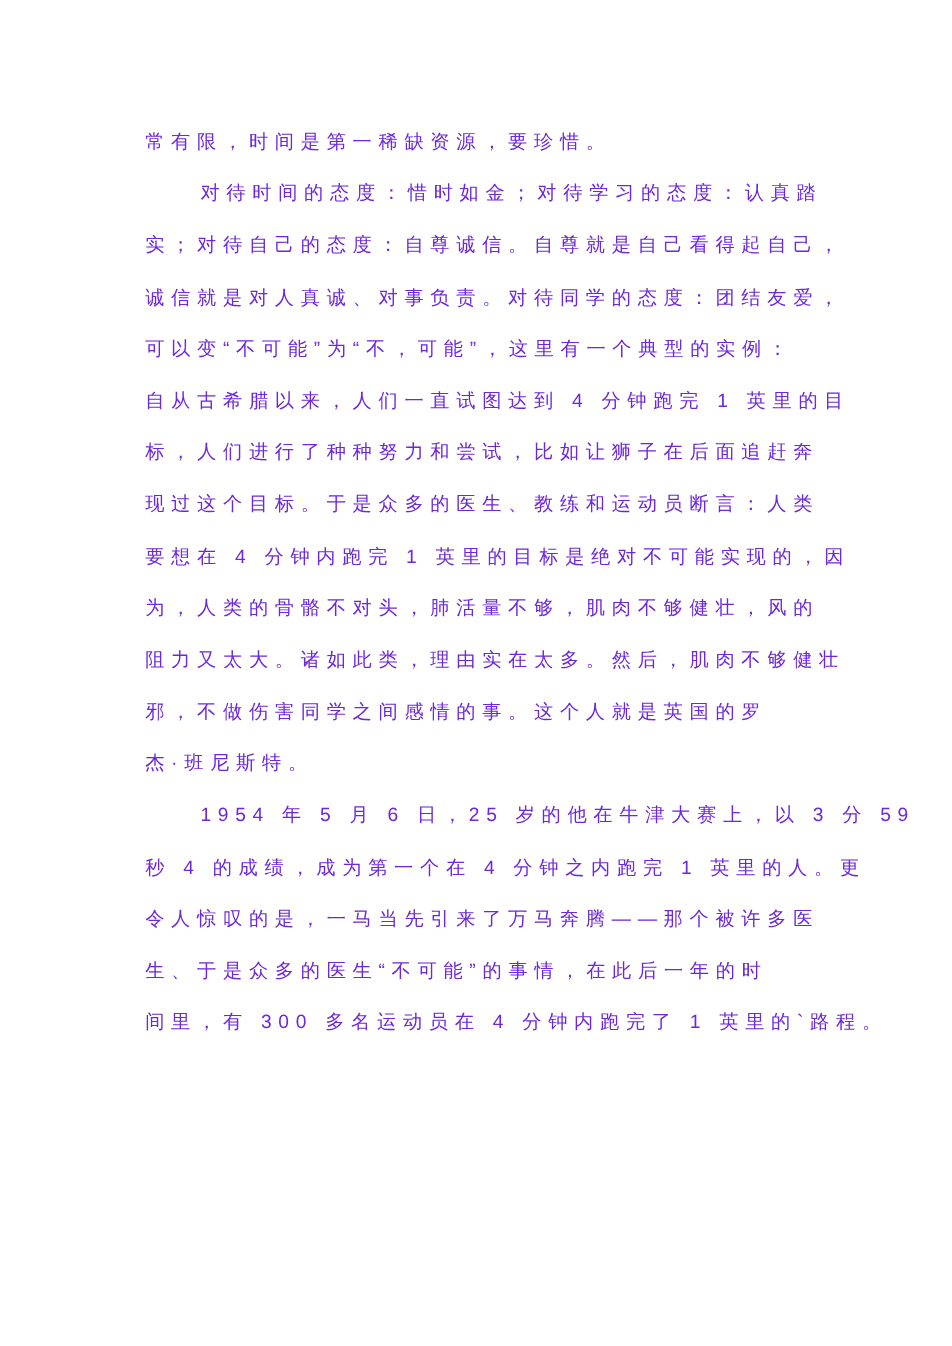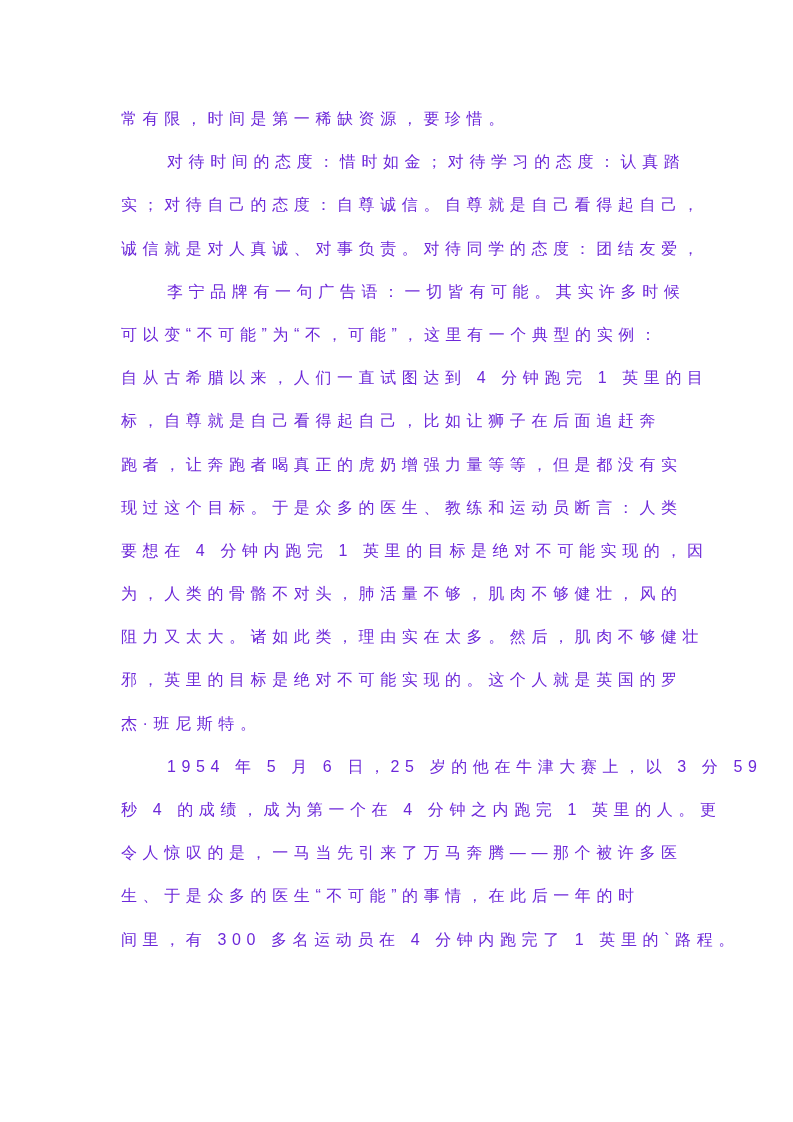--- a/index.html
+++ b/index.html
@@ -24,29 +24,27 @@
   .heading-indent { padding-left: 52px; }
 </style>
 </head>
 <body>
 
 <div class="page">
   <span class="line">常有限，时间是第一稀缺资源，要珍惜。</span>
   <span class="line indent">对待时间的态度：惜时如金；对待学习的态度：认真踏</span>
   <span class="line">实；对待自己的态度：自尊诚信。自尊就是自己看得起自己，</span>
   <span class="line">诚信就是对人真诚、对事负责。对待同学的态度：团结友爱，</span>
-  <span class="line indent">李宁品牌有一句广告语：一切皆有可能。其实许多时候</span>
   <span class="line">可以变“不可能”为“不，可能”，这里有一个典型的实例：</span>
   <span class="line">自从古希腊以来，人们一直试图达到 4 分钟跑完 1 英里的目</span>
-  <span class="line">标，自尊就是自己看得起自己，比如让狮子在后面追赶奔</span>
-  <span class="line">跑者，让奔跑者喝真正的虎奶增强力量等等，但是都没有实</span>
+  <span class="line">标，人们进行了种种努力和尝试，比如让狮子在后面追赶奔</span>
   <span class="line">现过这个目标。于是众多的医生、教练和运动员断言：人类</span>
   <span class="line">要想在 4 分钟内跑完 1 英里的目标是绝对不可能实现的，因</span>
   <span class="line">为，人类的骨骼不对头，肺活量不够，肌肉不够健壮，风的</span>
   <span class="line">阻力又太大。诸如此类，理由实在太多。然后，肌肉不够健壮</span>
-  <span class="line">邪，英里的目标是绝对不可能实现的。这个人就是英国的罗</span>
+  <span class="line">邪，不做伤害同学之间感情的事。这个人就是英国的罗</span>
   <span class="line">杰·班尼斯特。</span>
   <span class="line indent">1954 年 5 月 6 日，25 岁的他在牛津大赛上，以 3 分 59</span>
   <span class="line">秒 4 的成绩，成为第一个在 4 分钟之内跑完 1 英里的人。更</span>
   <span class="line">令人惊叹的是，一马当先引来了万马奔腾——那个被许多医</span>
   <span class="line">生、于是众多的医生“不可能”的事情，在此后一年的时</span>
   <span class="line">间里，有 300 多名运动员在 4 分钟内跑完了 1 英里的`路程。</span>
 </div>
 
 </body></html>

